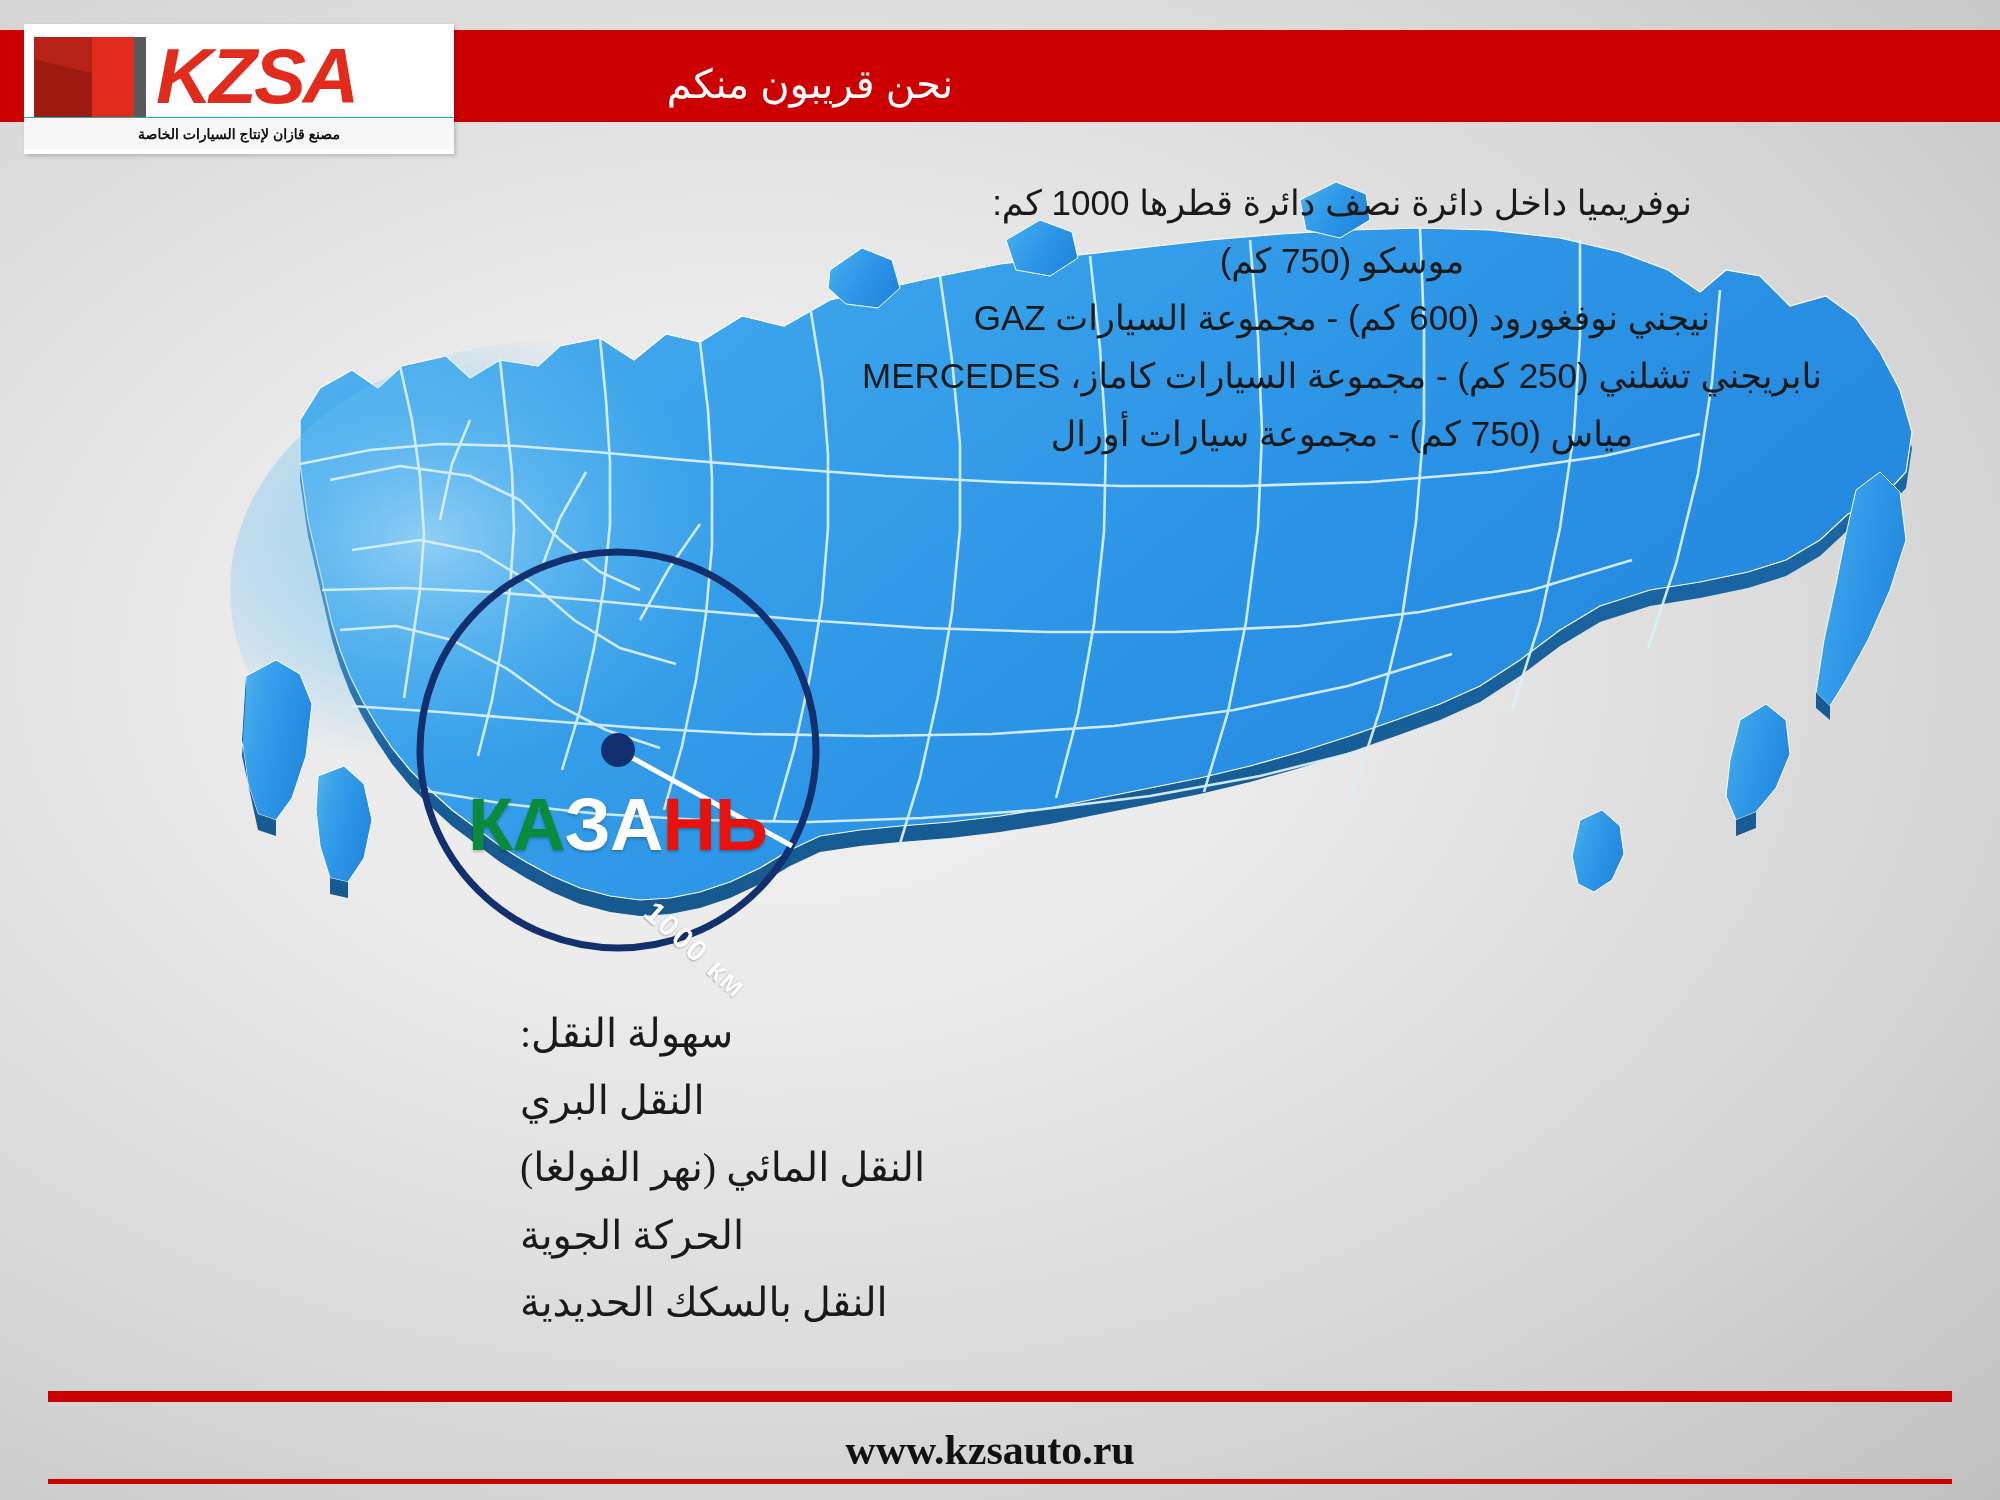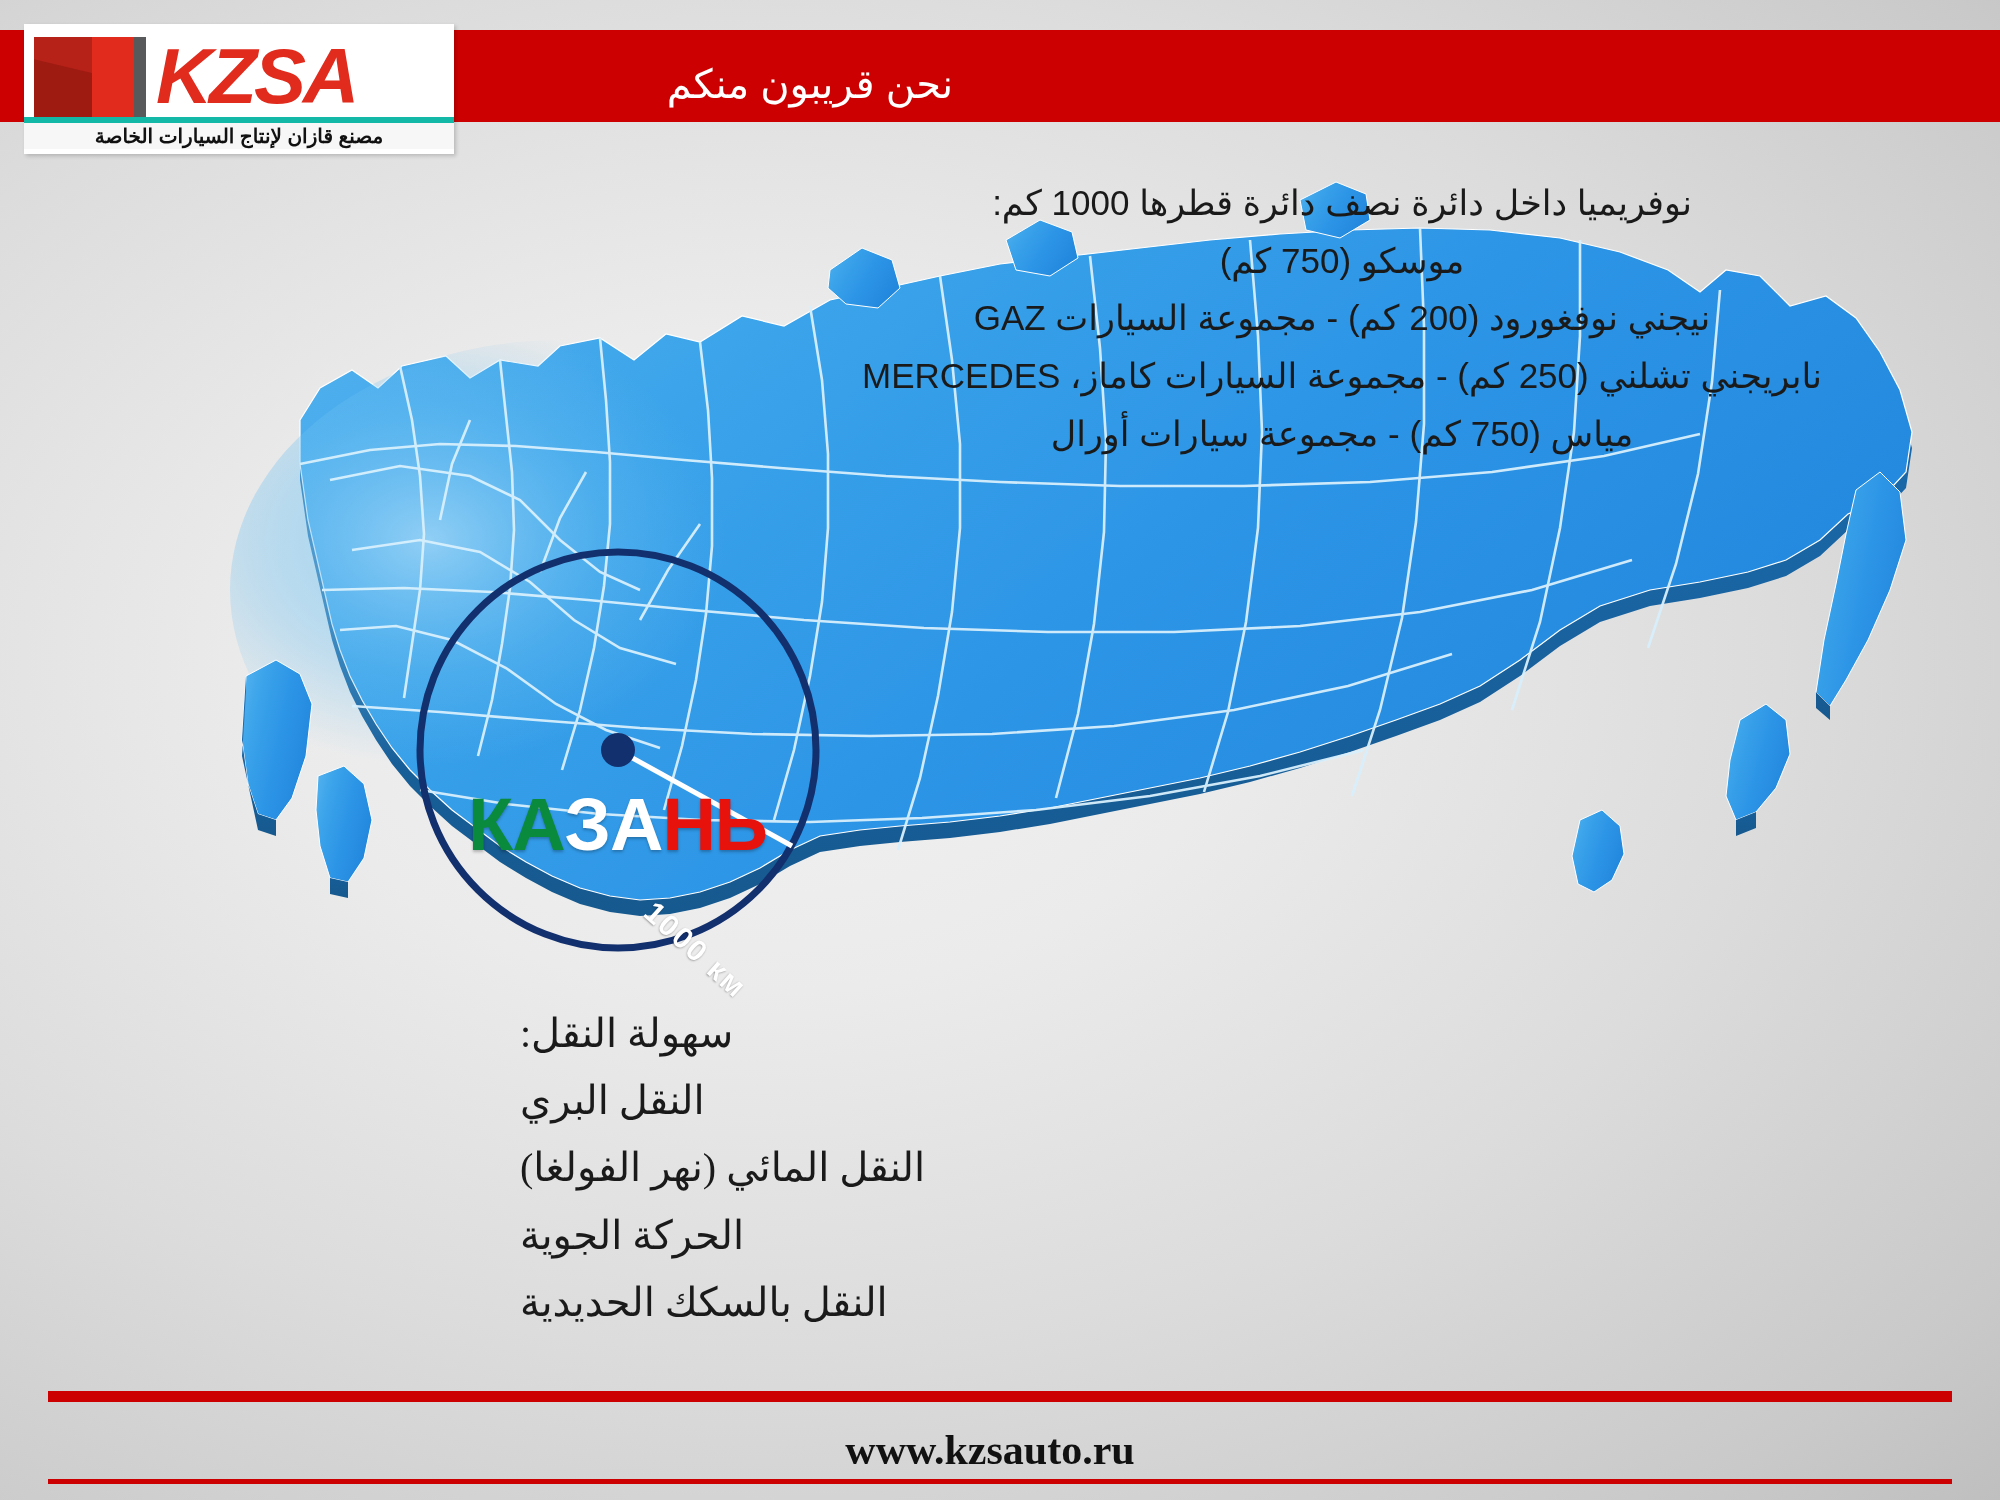--- a/index.html
+++ b/index.html
@@ -54,22 +54,22 @@
   #logo-mark .bar-gray{ position: absolute; left: 100px; top: 0; width: 12px; height: 80px; background: #58595b; }
   #logo-word {
     flex: 1 1 auto; display: flex; align-items: center; justify-content: flex-start;
     color: #e02b1d; font-size: 78px; font-weight: 700; font-style: italic;
     letter-spacing: -3px; padding-left: 10px; line-height: 1;
     font-family: "Liberation Sans", sans-serif;
   }
   #logo-sub {
     height: 32px; background: #f7f7f7;
     display: flex; align-items: center; justify-content: center;
-    direction: rtl; color: #111; font-size: 20px; font-weight: 700;
-    border-top: 6px solid #14b8a6;
+    direction: rtl; color: #111; font-size: 14px; font-weight: 700;
+    border-top: 1px solid #14b8a6;
   }
 
   
   #map-layer { position: absolute; left: 0; top: 120px; width: 2000px; height: 950px; }
   #map-svg { position: absolute; left: 0; top: 0; width: 2000px; height: 950px; }
 
   
   #kazan-label {
     position: absolute; left: 468px; top: 668px;
     font-size: 74px; font-weight: 700; letter-spacing: -1px;
@@ -273,21 +273,21 @@
     <div id="kazan-label">
       <span class="g">КА</span><span class="w">ЗА</span><span class="r">НЬ</span>
     </div>
 
     <div id="radius-label">1000 км</div>
   </div>
 
   <div id="info-block">
     <div class="line">نوفريميا داخل دائرة نصف دائرة قطرها 1000 كم:</div>
     <div class="line">موسكو (750 كم)</div>
-    <div class="line">نيجني نوفغورود (200 كم) - مجموعة السيارات GAZ</div>
+    <div class="line">نيجني نوفغورود (600 كم) - مجموعة السيارات GAZ</div>
     <div class="line">نابريجني تشلني (250 كم) - مجموعة السيارات كاماز، MERCEDES</div>
     <div class="line">مياس (750 كم) - مجموعة سيارات أورال</div>
   </div>
 
   <div id="transport-block">
     <div class="line">سهولة النقل:</div>
     <div class="line">النقل البري</div>
     <div class="line">النقل المائي (نهر الفولغا)</div>
     <div class="line">الحركة الجوية</div>
     <div class="line">النقل بالسكك الحديدية</div>

